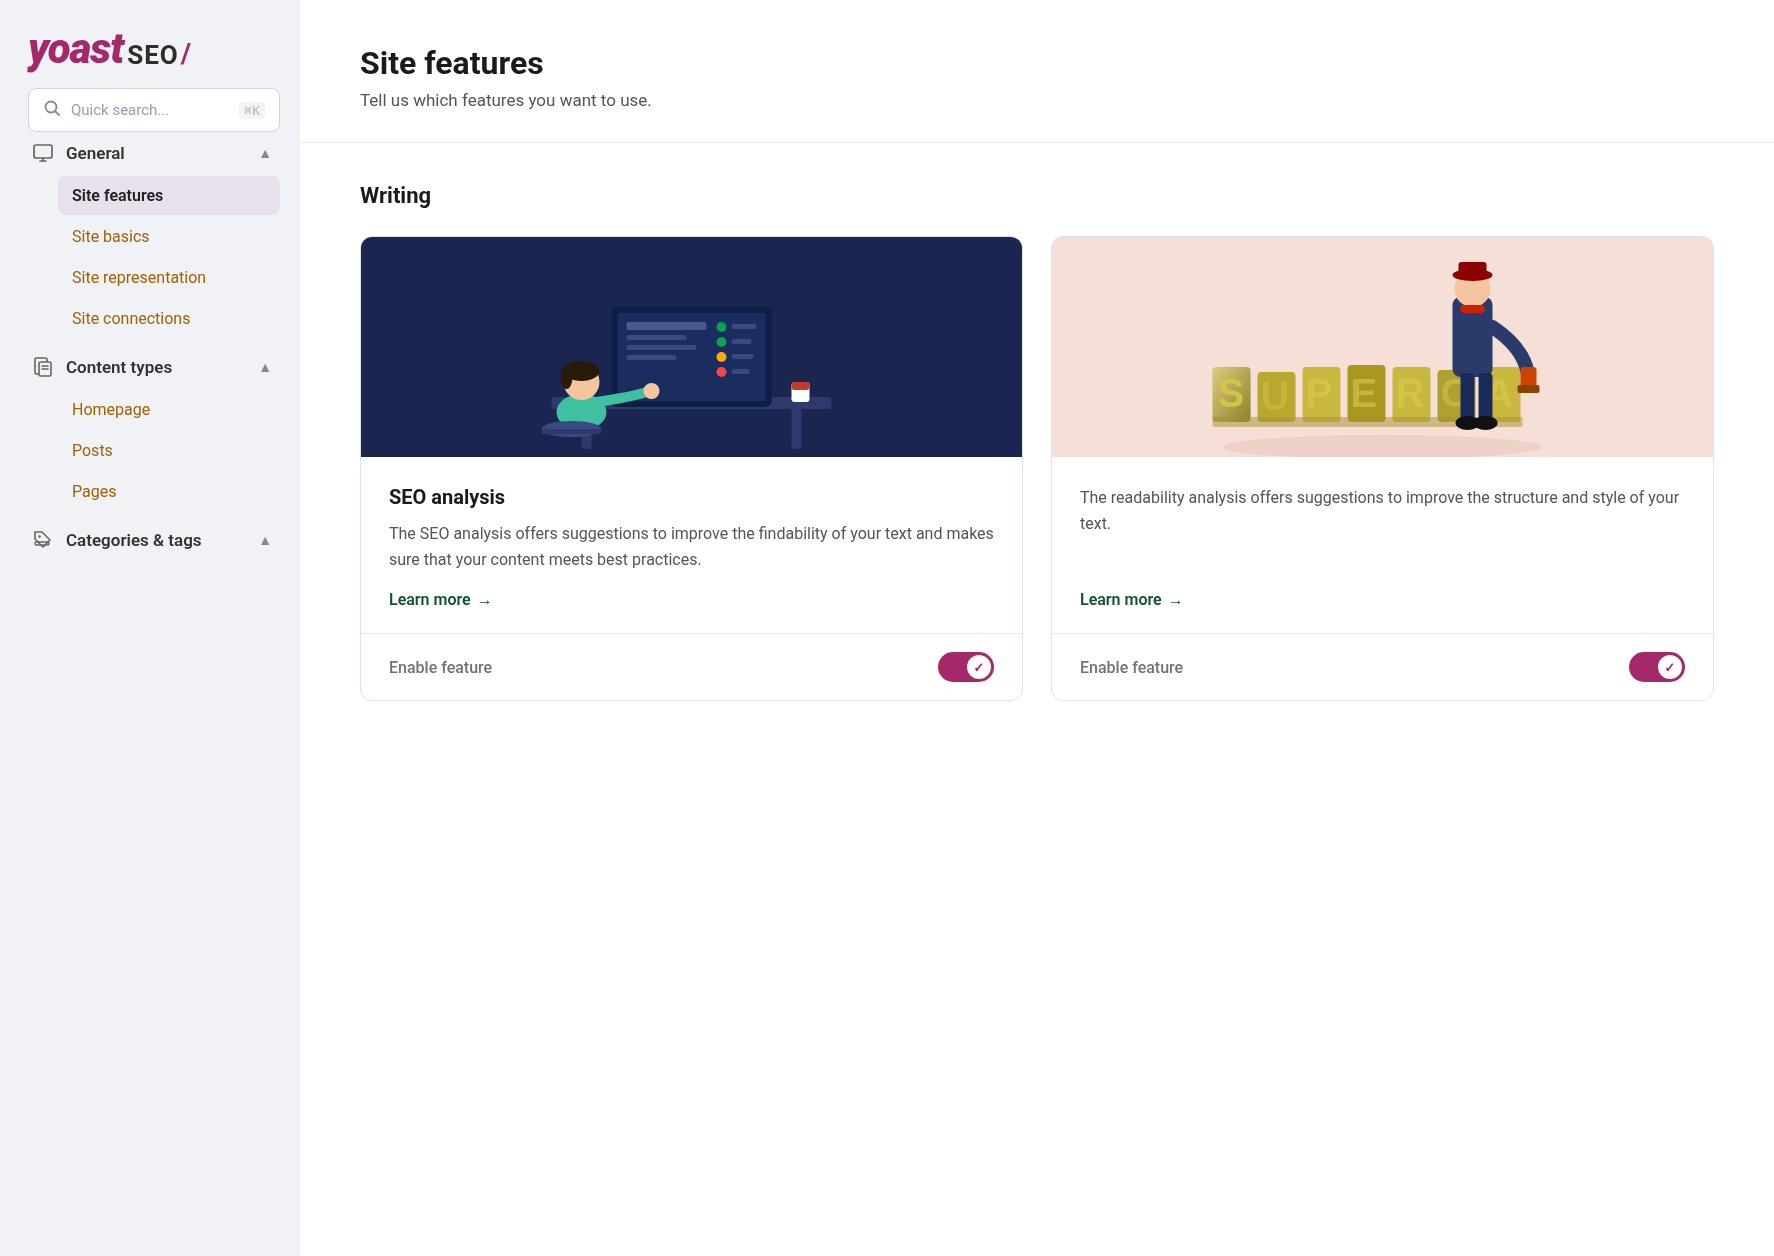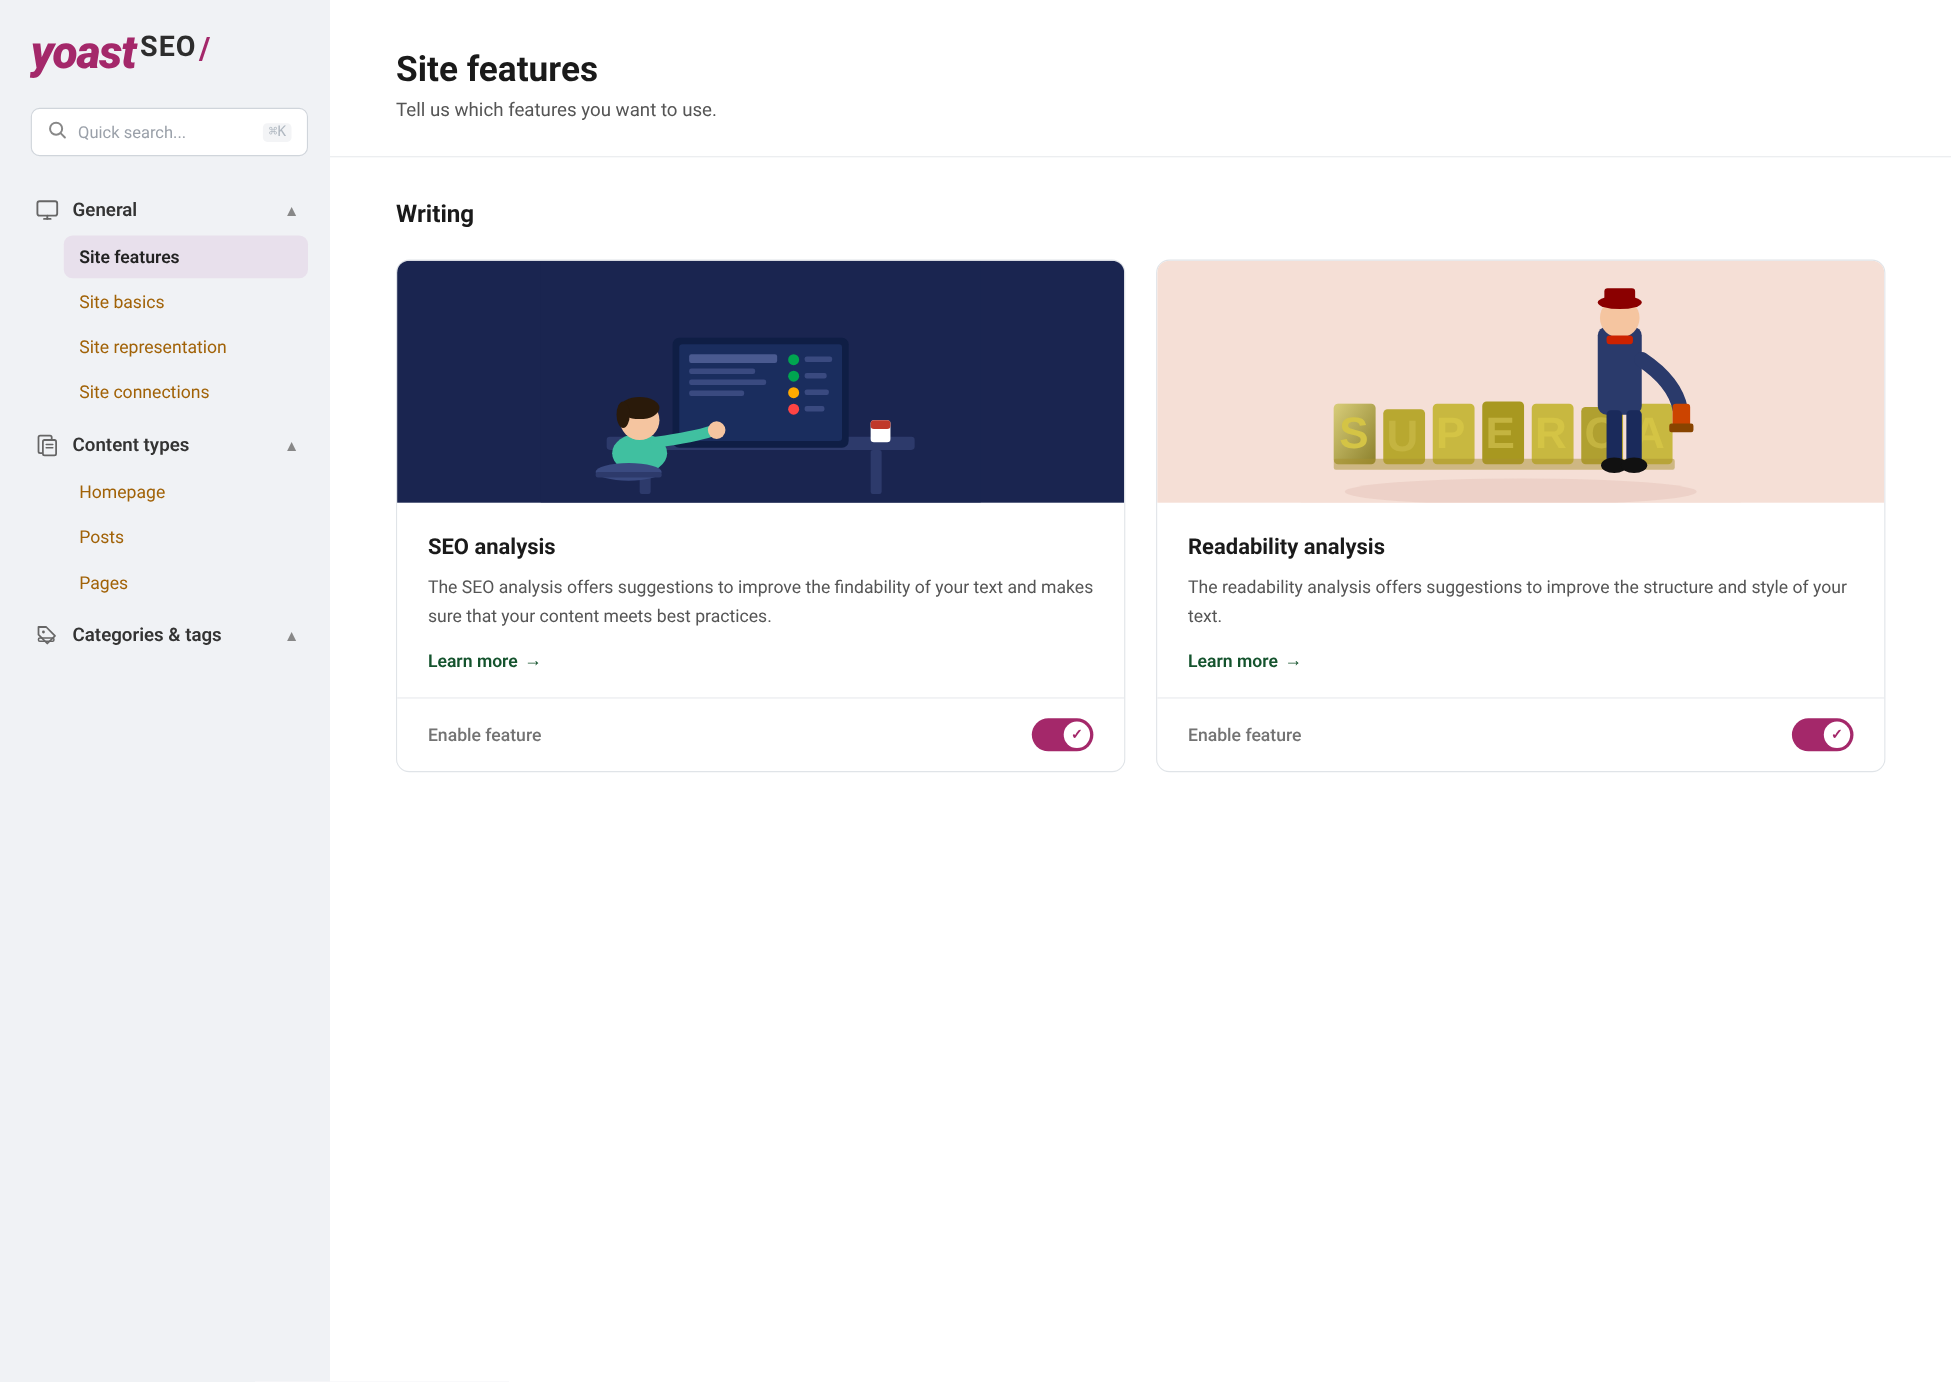--- a/index.html
+++ b/index.html
@@ -16,22 +16,22 @@
       min-width: 300px;
       background: #f0f2f5;
       padding: 28px 20px 20px 28px;
       display: flex;
       flex-direction: column;
       gap: 0;
     }
 
     .logo {
       display: flex;
-      align-items: flex-start;
-      margin-bottom: 28px;
+      align-items: flex-end;
+      margin-bottom: 18px;
     }
     .logo-yoast {
       font-size: 42px;
       font-weight: 900;
       font-style: italic;
       color: #a4286a;
       letter-spacing: -1px;
       line-height: 1;
     }
     .logo-seo {
@@ -48,21 +48,20 @@
       margin-left: 2px;
     }
 
     .search-box {
       display: flex;
       align-items: center;
       background: #fff;
       border: 1.5px solid #d0d5db;
       border-radius: 8px;
       padding: 10px 14px;
-      margin-bottom: 28px;
       gap: 10px;
       cursor: text;
     }
     .search-box .search-icon-svg {
       color: #888;
       flex-shrink: 0;
     }
     .search-placeholder {
       color: #9aa0a9;
       font-size: 15px;
@@ -477,21 +476,20 @@
             <ellipse cx="303" cy="186" rx="12" ry="7" fill="#111"></ellipse>
             <defs>
               <linearGradient id="letter-grad" x1="0" y1="0" x2="1" y2="1">
                 <stop offset="0%" stop-color="#fff"></stop>
                 <stop offset="100%" stop-color="#000"></stop>
               </linearGradient>
             </defs>
           </svg>
         </div>
         <div class="card-body">
-          <h3 class="card-title">Readability analysis</h3>
           <p class="card-description">The readability analysis offers suggestions to improve the structure and style of your text.</p>
           <a class="card-learn-more">
             <span>Learn more</span>
             <span>→</span>
           </a>
         </div>
         <div class="card-footer">
           <span class="card-footer-label">Enable feature</span>
           <div class="toggle">
             <div class="toggle-knob">

